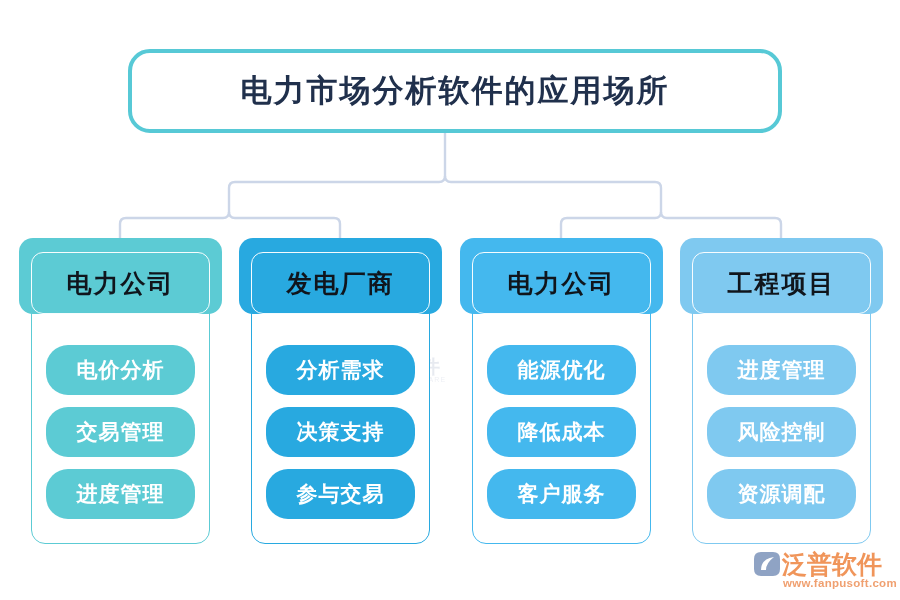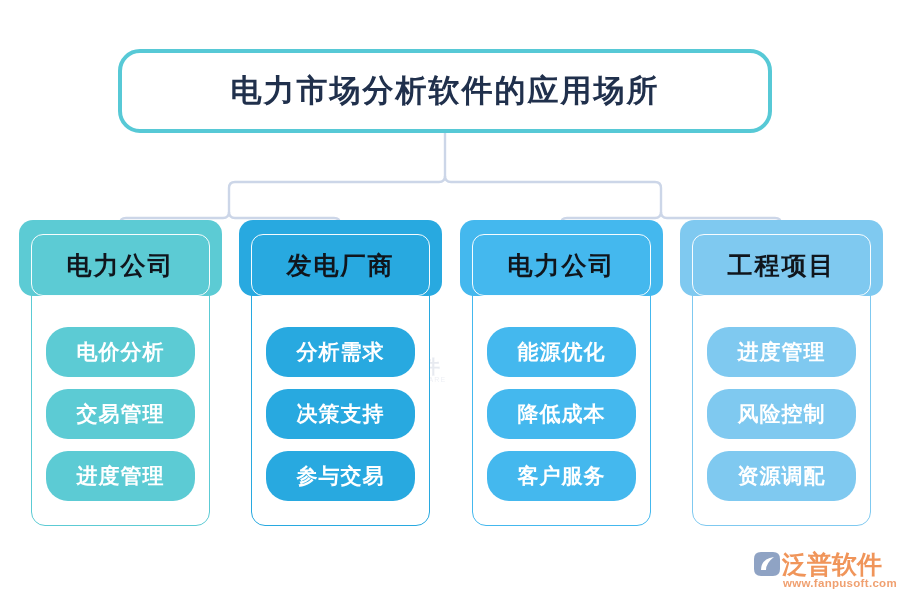--- a/index.html
+++ b/index.html
@@ -66,21 +66,21 @@
     position: absolute;
     left: 2px;
     top: 3px;
     width: 28px;
     height: 26px;
   }
 
   
   #title-box {
     position: absolute;
-    left: 118px;
+    left: 128px;
     top: 49px;
     width: 654px;
     height: 84px;
     box-sizing: border-box;
     border: 4px solid #57c9d6;
     border-radius: 22px;
     background: #ffffff;
     display: flex;
     align-items: center;
     justify-content: center;
@@ -89,21 +89,21 @@
     font-size: 31px;
     font-weight: bold;
     color: #20304c;
     letter-spacing: 2px;
     white-space: nowrap;
   }
 
   
   .column {
     position: absolute;
-    top: 220px;
+    top: 238px;
     width: 203px;
     height: 308px;
     box-sizing: border-box;
   }
   .col-card {
     position: absolute;
     left: 12px;
     top: 14px;
     width: 179px;
     height: 292px;

